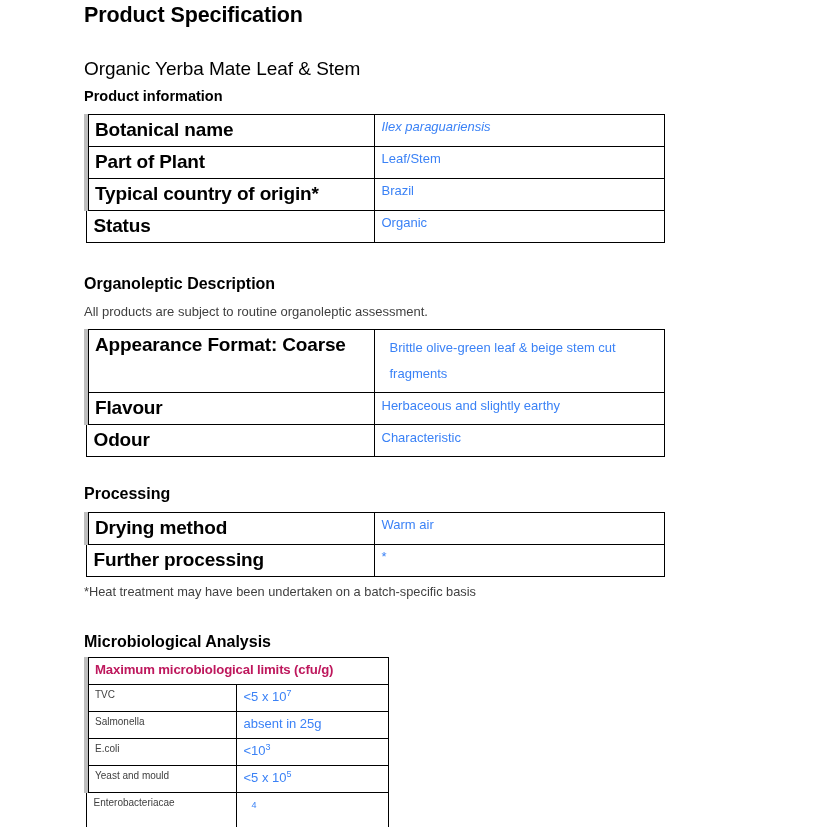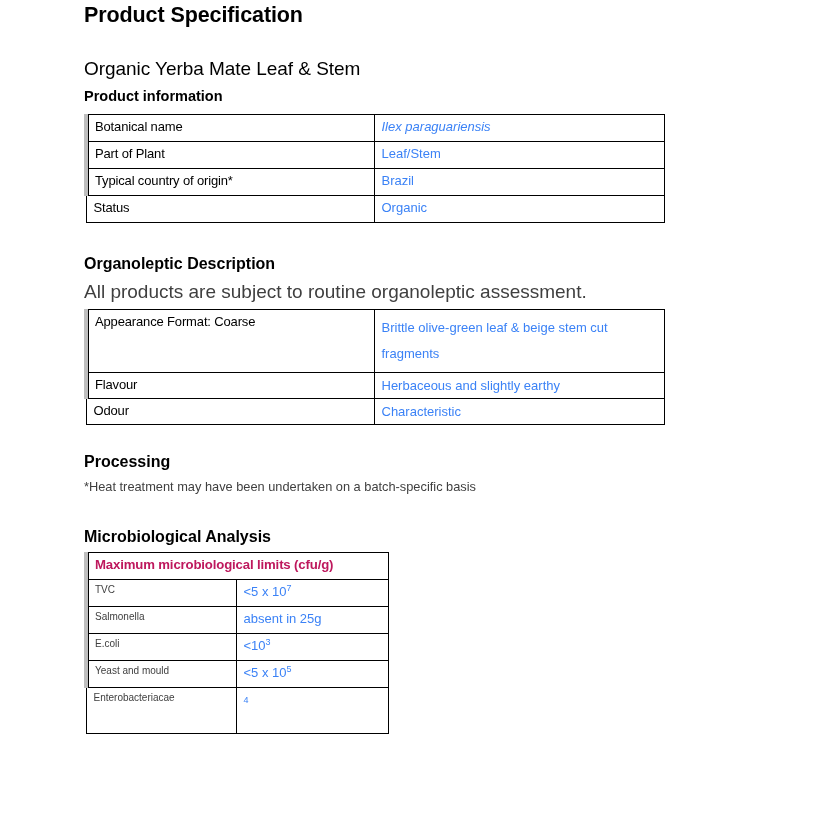--- a/index.html
+++ b/index.html
@@ -65,21 +65,21 @@
     color: #000000;
     margin: 0;
     line-height: 21px;
   }
 
   .sec-organoleptic { padding-top: 30px; }
   .sec-processing   { padding-top: 26px; }
   .sec-micro        { padding-top: 31px; }
 
   .intro-text {
-    font-size: 19px;
+    font-size: 13px;
     color: #3f3f3f;
     line-height: 18px;
     margin: 0;
     padding-top: 9px;
   }
 
   .note-text {
     font-size: 12.8px;
     color: #3f3f3f;
     line-height: 17px;
@@ -104,33 +104,33 @@
     background: #ffffff;
   }
 
   
   table.spec tr:not(:last-child) td.k {
     border-left: 4px solid #bfbfbf;
     box-shadow: inset 1px 0 0 0 #000000;
   }
 
   td.k {
-    font-size: 13px;
-    font-weight: normal;
+    font-size: 19px;
+    font-weight: bold;
     color: #000000;
     letter-spacing: -0.15px;
   }
 
   td.v {
     font-size: 13px;
     font-weight: normal;
     color: #3b82f6;
   }
 
-  td.v .line { display: block; line-height: 26px; }
+  td.v .line { display: block; line-height: 26px; margin-left: 8px; }
 
   .italic { font-style: italic; }
 
   sup {
     font-size: 9px;
     vertical-align: super;
     line-height: 0;
   }
 
   
@@ -236,20 +236,38 @@
           <tr>
             <td class="k">Odour</td>
             <td class="v">Characteristic</td>
           </tr>
         </tbody>
       </table>
     </div>
 
     <h3 class="section-head sec-processing">Processing</h3>
 
+    <div class="tbl-wrap">
+      <table class="spec t-process">
+        <colgroup>
+            <col class="c1">
+            <col class="c2">
+          </colgroup>
+        <tbody>
+          <tr>
+            <td class="k">Drying method</td>
+            <td class="v">Warm air</td>
+          </tr>
+          <tr>
+            <td class="k">Further processing</td>
+            <td class="v">*</td>
+          </tr>
+        </tbody>
+      </table>
+    </div>
 
     <p class="note-text">*Heat treatment may have been undertaken on a batch-specific basis</p>
 
     <h3 class="section-head sec-micro">Microbiological Analysis</h3>
 
     <div class="tbl-wrap-micro">
       <table class="spec t-micro">
         <colgroup>
             <col class="c1">
             <col class="c2">

